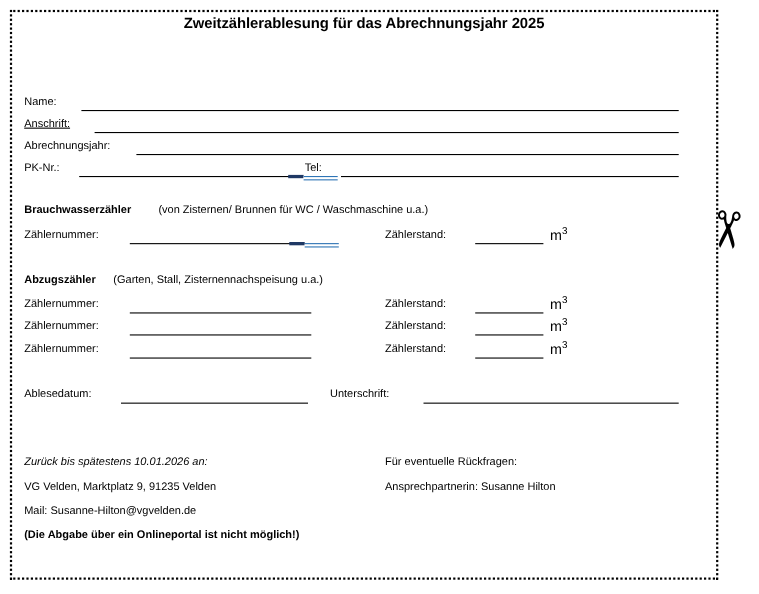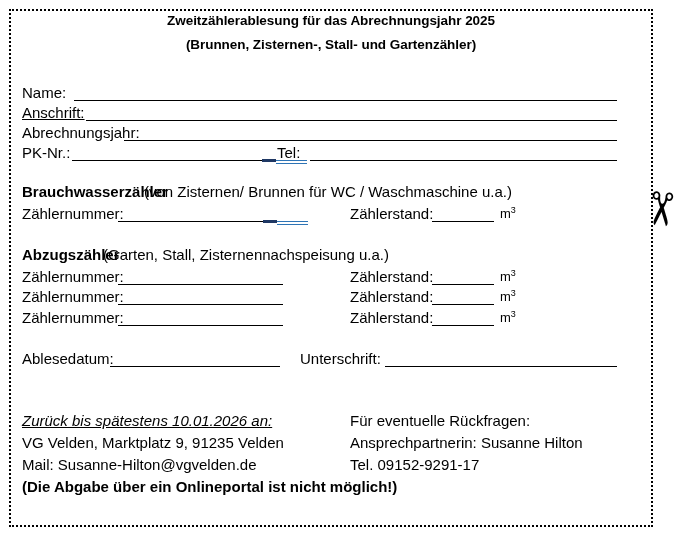--- a/index.html
+++ b/index.html
@@ -62,26 +62,26 @@
     font-weight: bold;
     font-size: 13.5px;
     letter-spacing: -0.05px;
   }
   #title-main  { top: 13px; text-align: center; }
   #title-sub   { top: 37px; }
 
   
   .txt {
     position: absolute;
-    font-size: 15px;
+    font-size: 10px;
     white-space: nowrap;
     line-height: 16px;
   }
   .txt.bold   { font-weight: bold; }
-  .txt.italic { font-style: italic; text-decoration: underline; }
+  .txt.italic { font-style: italic; }
 
   
   .rule {
     position: absolute;
     height: 0;
     border-bottom: 1.3px solid #000000;
   }
 
   
   .blue-mark {
@@ -121,21 +121,20 @@
 <body>
 
 <div id="page">
 
   <div id="form-frame"></div>
 
   <div id="scissors">✂</div>
 
   <div class="title-line" id="title-main" style="left:9px;">Zweitzählerablesung für das Abrechnungsjahr 2025</div>
 
-  <div class="title-line" id="title-sub" style="left:9px;">(Brunnen, Zisternen-, Stall- und Gartenzähler)</div>
 
   <div class="txt" style="left:22px; top:85px;">Name:</div>
   <div class="rule" style="left:74px; top:100px; width:543px;"></div>
 
   <div class="txt" style="left:22px; top:105px;text-decoration:underline;">Anschrift:</div>
   <div class="rule" style="left:86px; top:120px; width:531px;"></div>
 
   <div class="txt" style="left:22px; top:125px;">Abrechnungsjahr:</div>
   <div class="rule" style="left:124px; top:140px; width:493px;"></div>
 
@@ -192,15 +191,14 @@
   <div class="txt" style="left:300px; top:351px;">Unterschrift:</div>
   <div class="rule" style="left:385px; top:366px; width:232px;"></div>
 
   <div class="txt italic" style="left:22px; top:413px;">Zurück bis spätestens 10.01.2026 an:</div>
   <div class="txt" style="left:22px; top:435px;">VG Velden, Marktplatz 9, 91235 Velden</div>
   <div class="txt bold" style="left:22px; top:479px;">(Die Abgabe über ein Onlineportal ist nicht möglich!)</div>
   <div class="txt" style="left:22px; top:457px;">Mail: Susanne-Hilton@vgvelden.de</div>
 
   <div class="txt" style="left:350px; top:413px;">Für eventuelle Rückfragen:</div>
   <div class="txt" style="left:350px; top:435px;">Ansprechpartnerin: Susanne Hilton</div>
-  <div class="txt" style="left:350px; top:457px;">Tel. 09152-9291-17</div>
 
 </div>
 
 </body></html>

